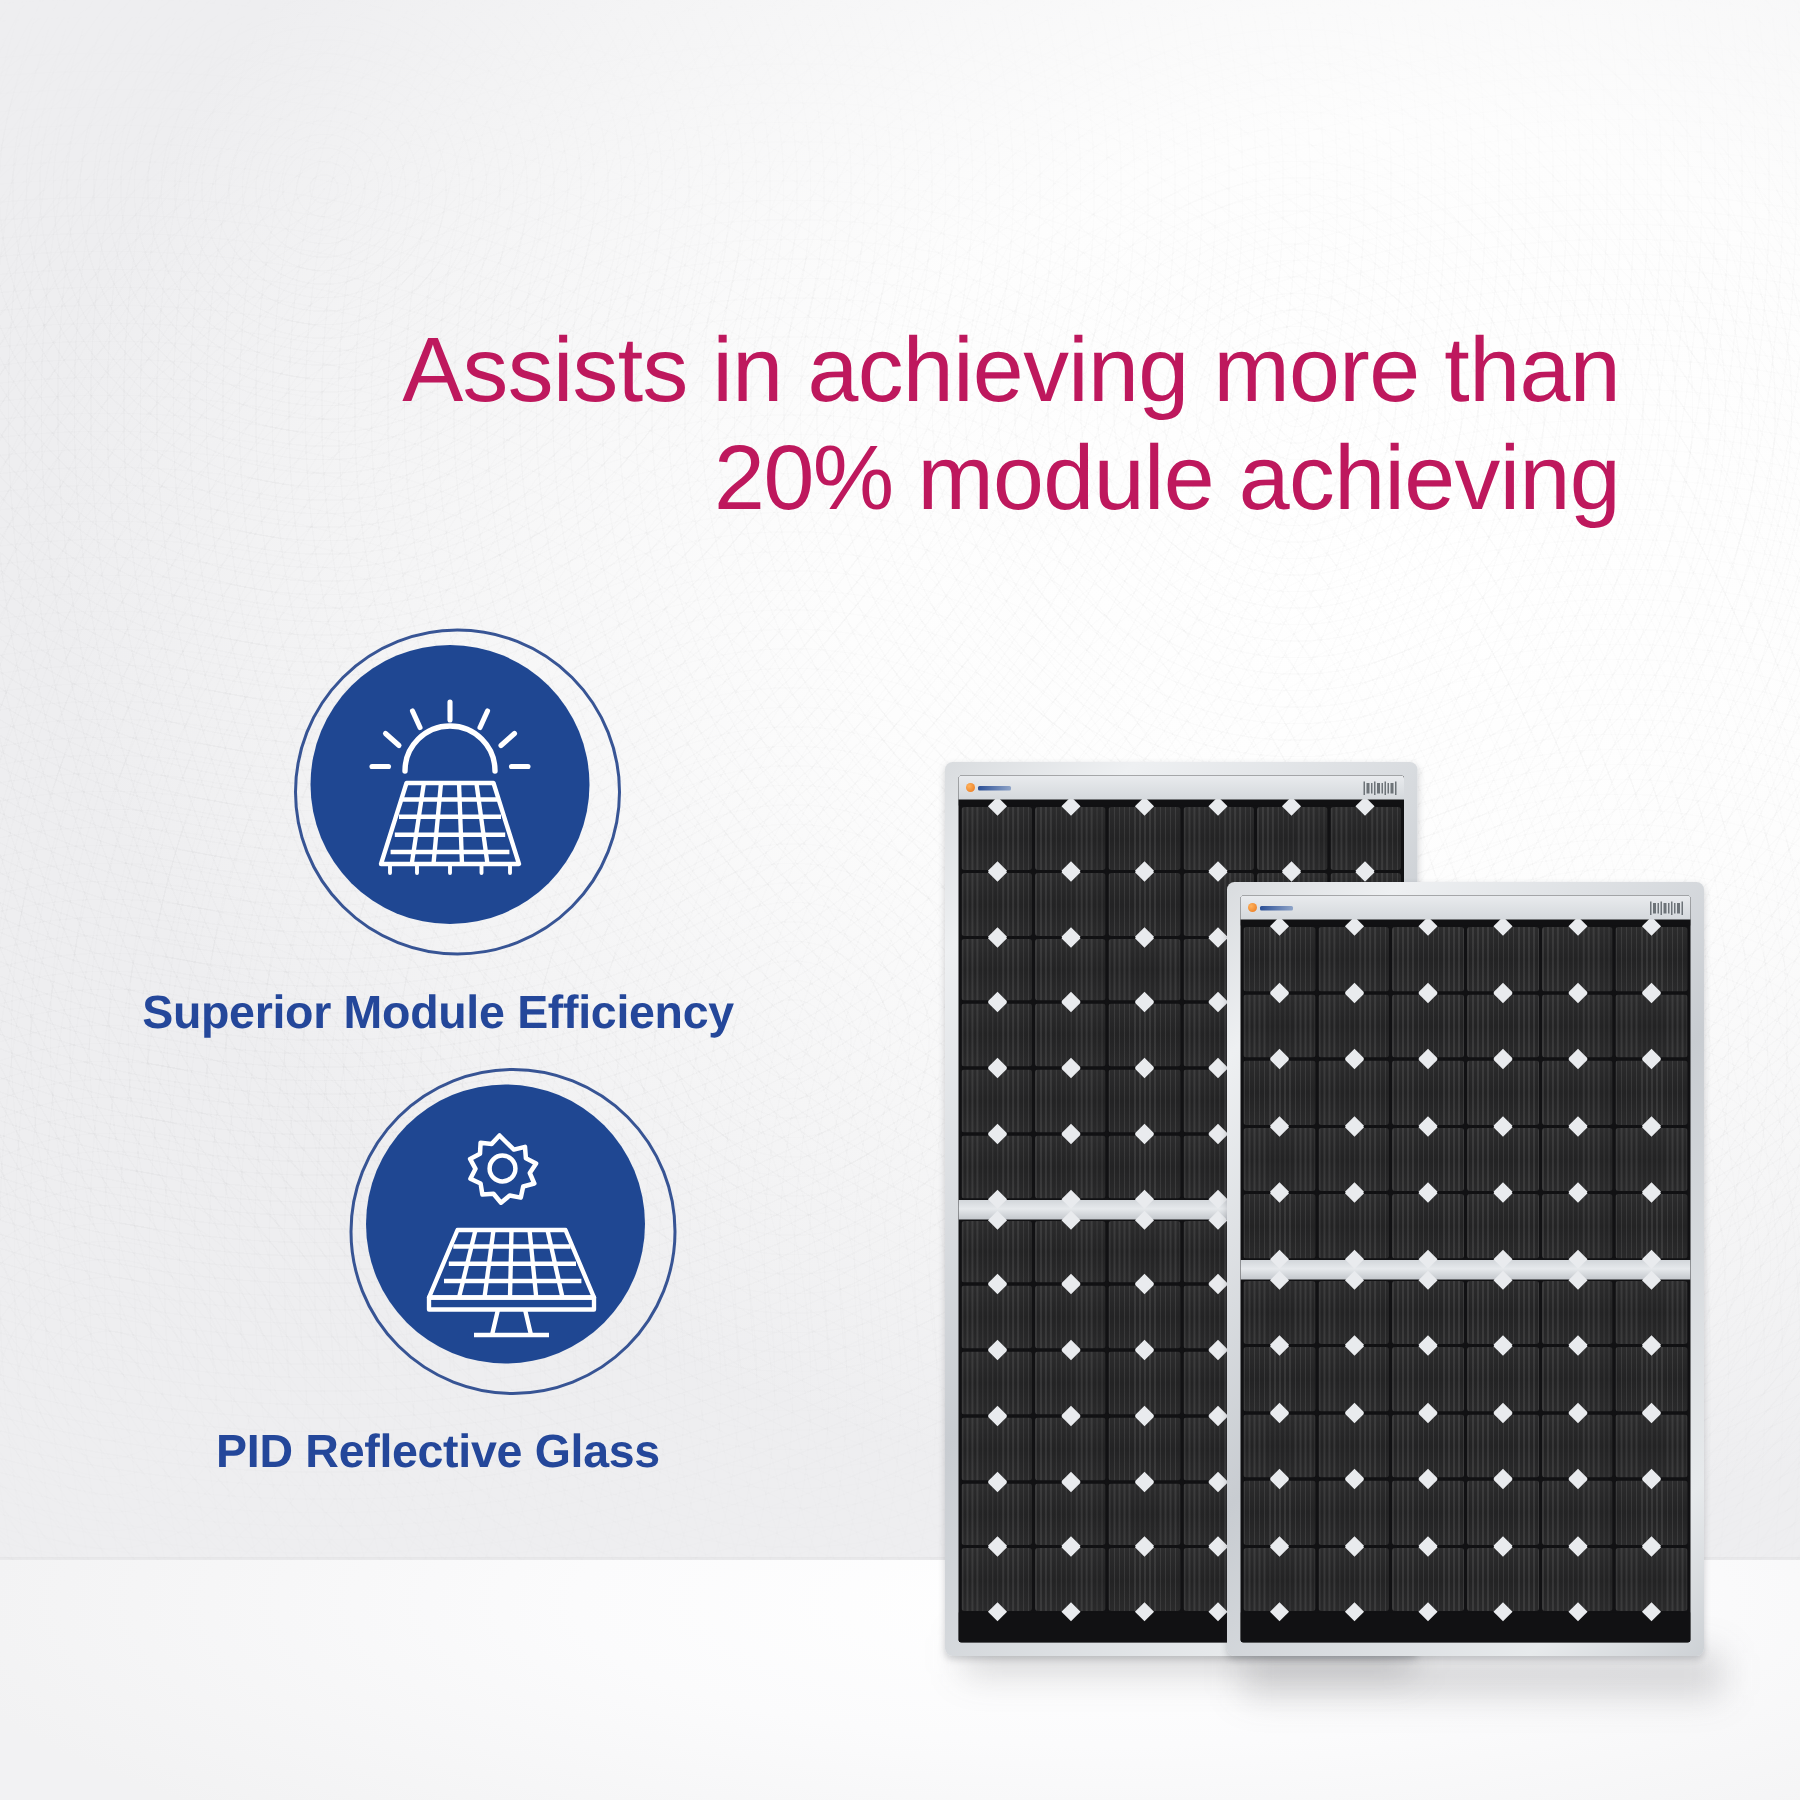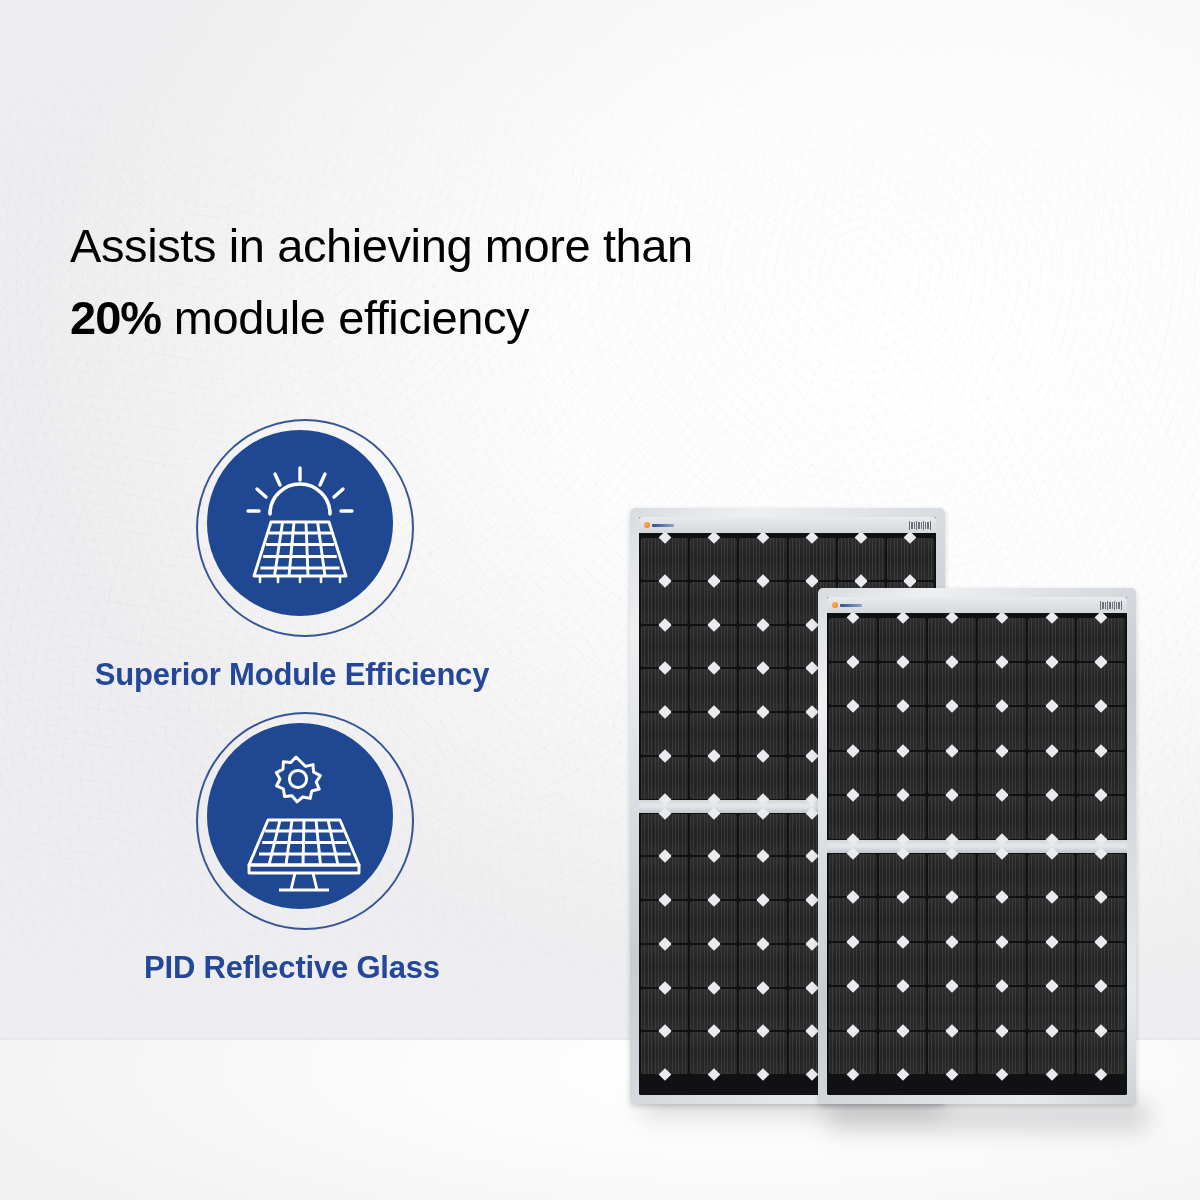--- a/index.html
+++ b/index.html
@@ -36,34 +36,35 @@
       linear-gradient(to bottom,#ededee 0%,#f7f7f8 38%,#ffffff 100%);
   }
   .bg-floorline{
     position:absolute;left:0;top:1038px;width:1200px;height:4px;
     background:linear-gradient(to bottom, rgba(0,0,0,.035), rgba(0,0,0,0));
   }
 
   
   .headline{
     position:absolute;left:70px;top:138px;width:1010px;
-    color:#000000;
-    font-size:47px;line-height:72px;
+    color:#be185d;
+    font-size:61px;line-height:72px;
     letter-spacing:-0.4px;
     font-weight:400;
     white-space:pre-line;
+    text-align:right;
   }
   .headline .hl-line2{display:block;}
-  .headline b{font-weight:700;letter-spacing:-1px;}
+  .headline b{font-weight:400;letter-spacing:-1px;}
 
   
   .features{position:absolute;left:0;top:0;width:620px;height:1200px;}
   .feature{position:absolute;left:0;width:600px;}
   .feature.f1{top:419px;}
-  .feature.f2{top:712px;}
+  .feature.f2{top:712px;padding-left:37px;}
 
   .badge-wrap{position:relative;width:220px;height:220px;margin-left:192px;}
   .badge-ring{
     position:absolute;left:4px;top:0px;width:214px;height:214px;
     border:2px solid #27478c;border-radius:50%;
     opacity:.92;
   }
   .badge-disc{
     position:absolute;left:15px;top:11px;width:186px;height:186px;
     background:#1f4792;border-radius:50%;
@@ -150,21 +151,21 @@
 
 <div class="stage">
 
   <div class="bg-wall"></div>
   <div class="bg-texture"></div>
   <div class="bg-floorline"></div>
   <div class="bg-floor"></div>
 
   <div class="headline">
     <span>Assists in achieving more than</span>
-    <span class="hl-line2"><b>20%</b><span> module efficiency</span></span>
+    <span class="hl-line2"><b>20%</b><span> module achieving</span></span>
   </div>
 
   <div class="features">
 
     <div class="feature f1">
       <div class="badge-wrap">
         <div class="badge-ring"></div>
         <div class="badge-disc">
           <svg viewBox="0 0 186 186">
             <g fill="none" stroke="#ffffff" stroke-width="3.4" stroke-linecap="round">

